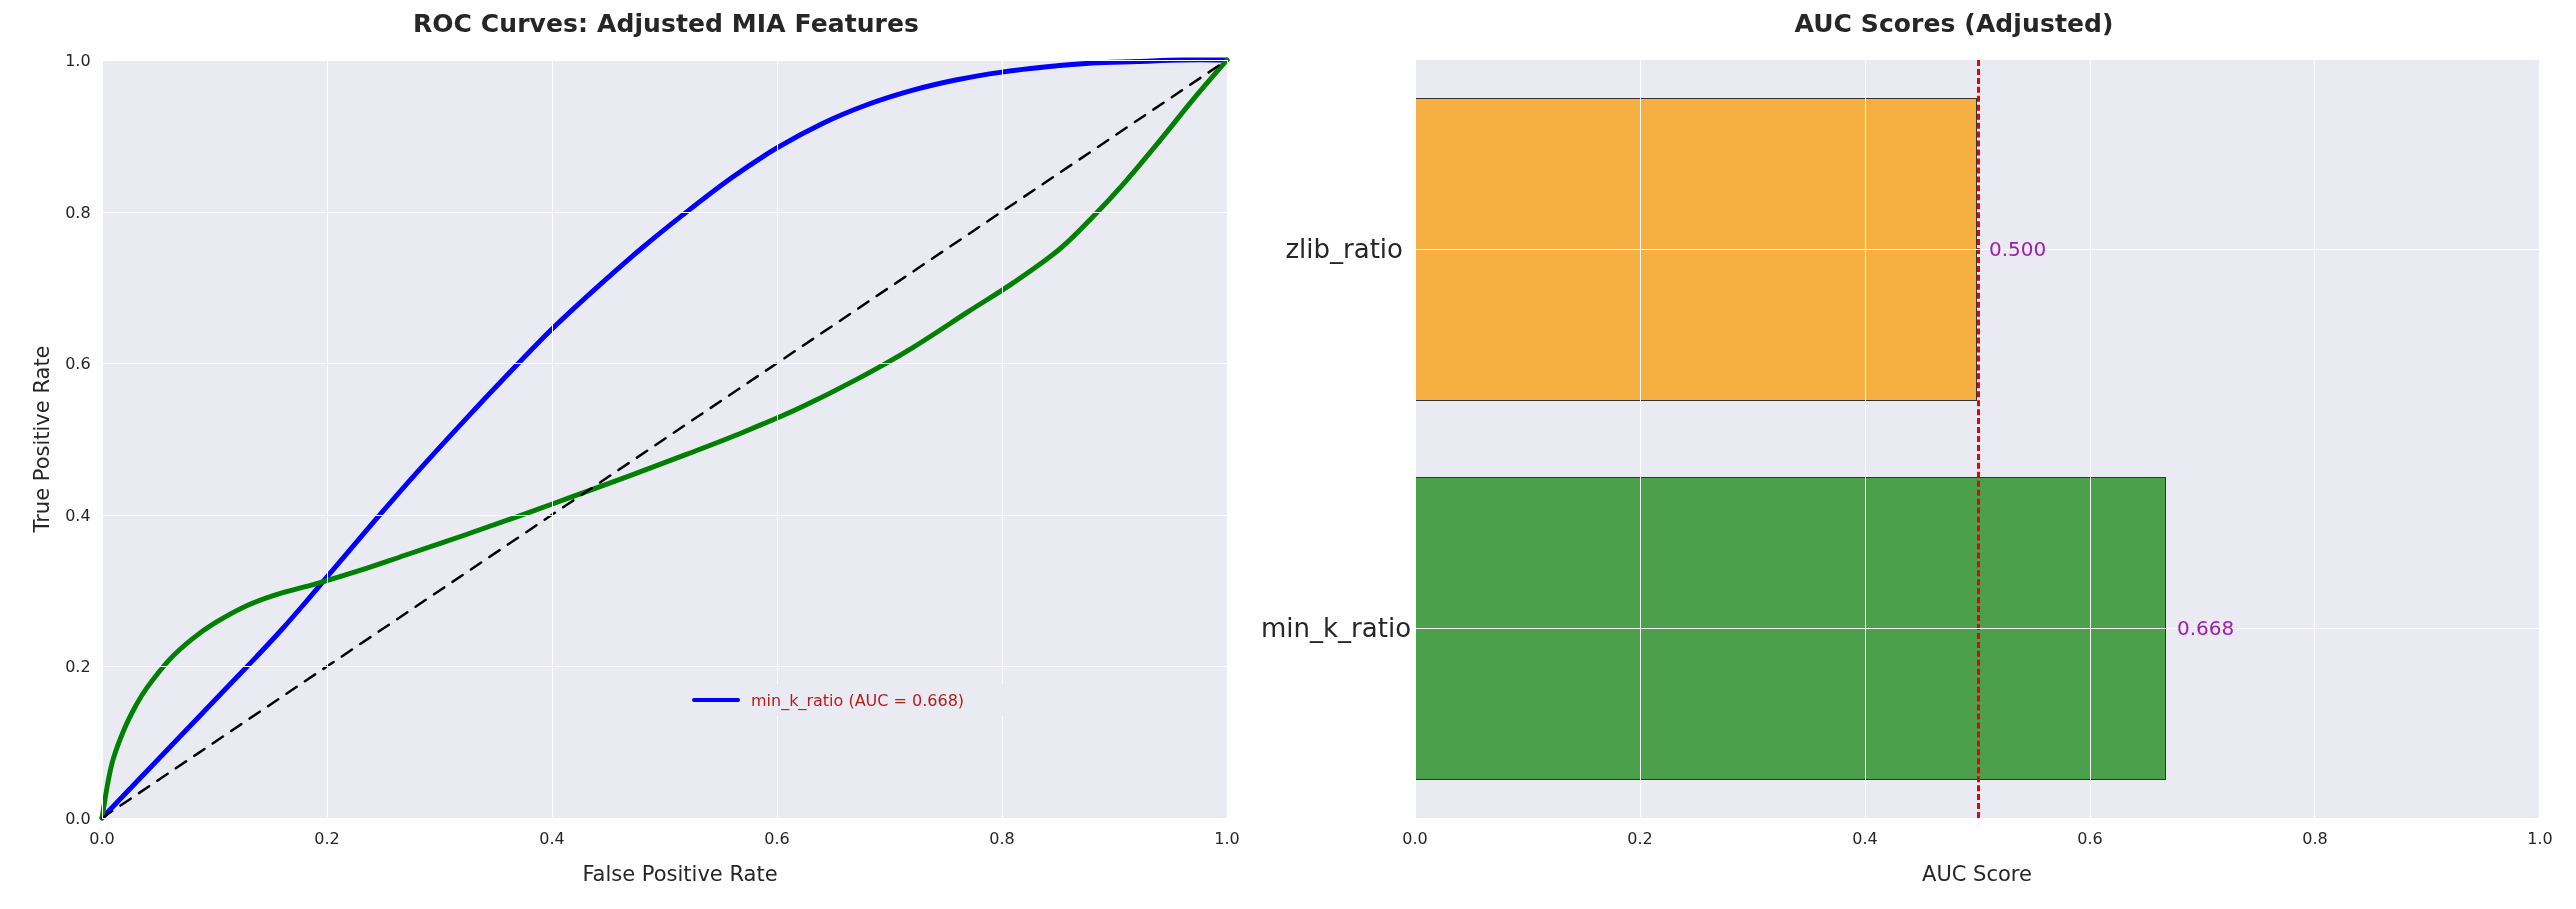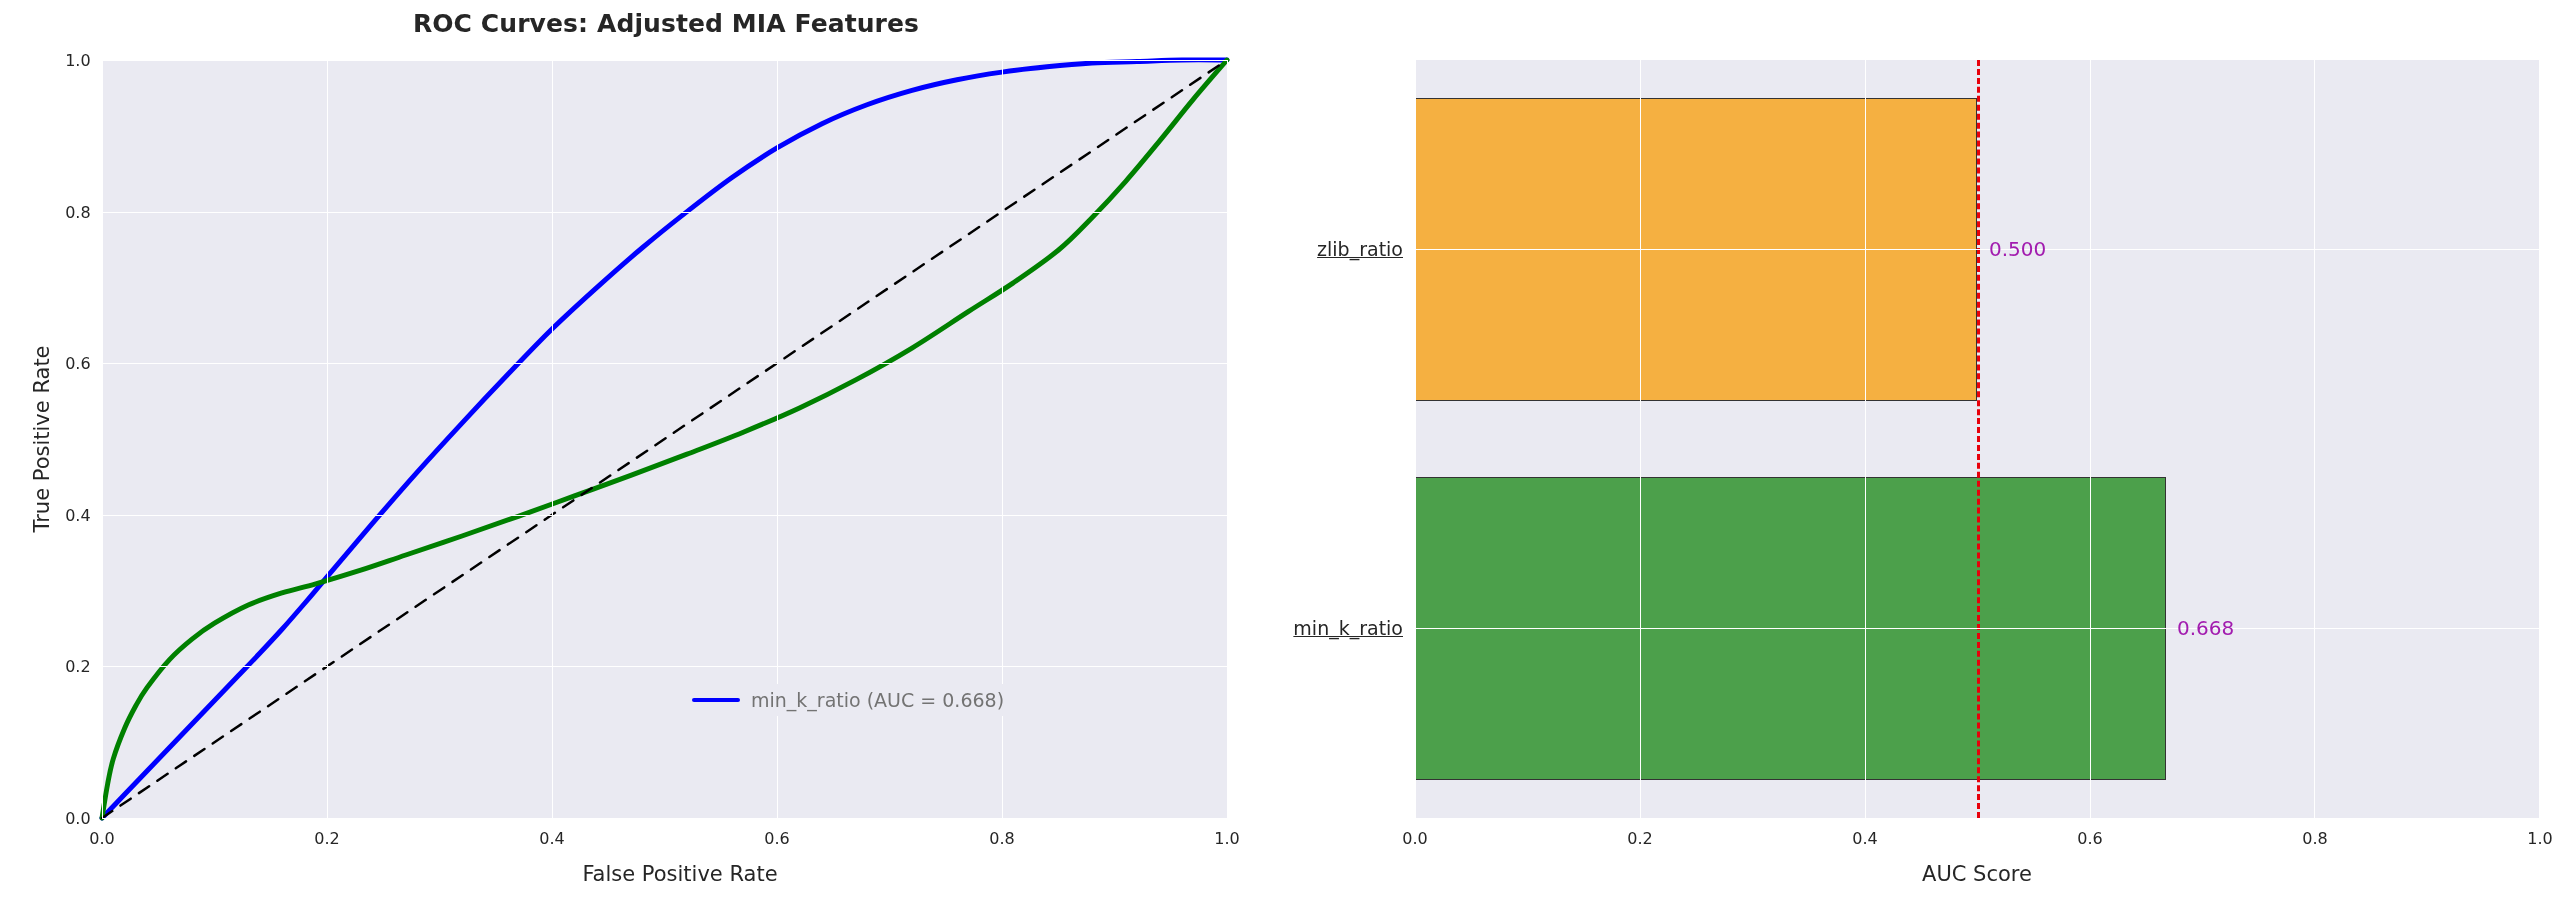--- a/index.html
+++ b/index.html
@@ -39,27 +39,27 @@
 
   
   .legend{
     position:absolute;background:#EAEAF2;
     padding:0; border:0;
   }
   .legend-row{display:flex;align-items:center;height:32px;}
   .legend-swatch{width:48px;height:27px;position:relative;margin-right:11px;flex:0 0 auto;}
   .legend-swatch i{position:absolute;left:0;right:0;top:50%;height:4.3px;margin-top:-2.2px;border-radius:2.5px;display:block;}
   .legend-swatch.dashed i{height:0;border-top:3.1px dashed #000000;border-radius:0;margin-top:-1.5px;}
-  .legend-label{font-size:19px;color:#737373;white-space:nowrap;}
+  .legend-label{font-size:16px;color:#b91c1c;white-space:nowrap;}
 
   
   .bar{position:absolute;border:1.9px solid #333333;box-sizing:border-box;}
   .bar-value{position:absolute;font-size:20px;color:#a21caf;transform:translateY(-50%);white-space:nowrap;}
   .vline{position:absolute;width:0;border-left:3.1px dashed #e8000b;top:0;bottom:0;}
-  .ylabel-cat{position:absolute;font-size:19px;color:#262626;transform:translateY(-50%);text-align:right;white-space:nowrap;text-decoration:underline;}
+  .ylabel-cat{position:absolute;font-size:26px;color:#262626;transform:translateY(-50%);text-align:right;white-space:nowrap;}
 </style>
 </head>
 <body>
 
 <div class="figure">
 
   <div class="panel panel-left">
 
     <div class="chart-title">ROC Curves: Adjusted MIA Features</div>
 
@@ -106,20 +106,21 @@
           <span class="legend-swatch">
             <i style="background: rgb(0, 0, 255);"></i>
           </span>
           <span class="legend-label">min_k_ratio (AUC = 0.668)</span>
         </div>
       </div>
   </div>
 
   <div class="panel panel-right">
 
+    <div class="chart-title">AUC Scores (Adjusted)</div>
 
     <div class="axes" id="axesR" style="left:127px;top:60px;width:1124px;height:758px;">
       <div id="barsR">
           <div class="bar" style="left: 0px; top: 38px; width: 562px; height: 303px; background: rgb(245, 176, 65); border-color: rgb(51, 51, 51);"></div>
           <div class="bar" style="left: 0px; top: 417px; width: 751px; height: 303px; background: rgb(76, 160, 75); border-color: rgb(51, 51, 51);"></div>
         </div>
       <div class="vline" id="vlineR" style="left: 562px; border-left-color: rgb(232, 0, 11);"></div>
     <div class="gridline v" style="left: 0px;"></div>
         <div class="gridline v" style="left: 225px;"></div>
         <div class="gridline v" style="left: 450px;"></div>

